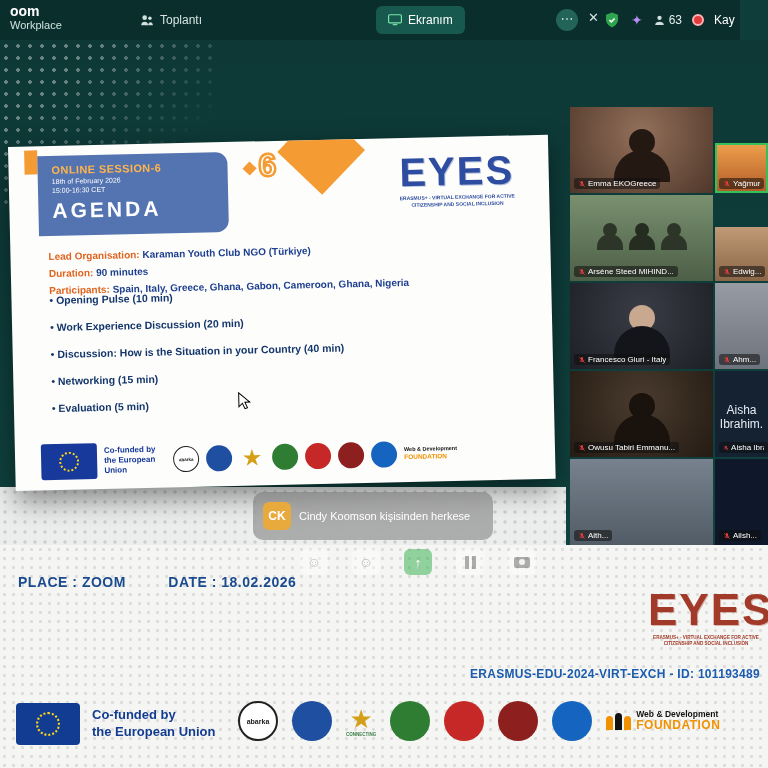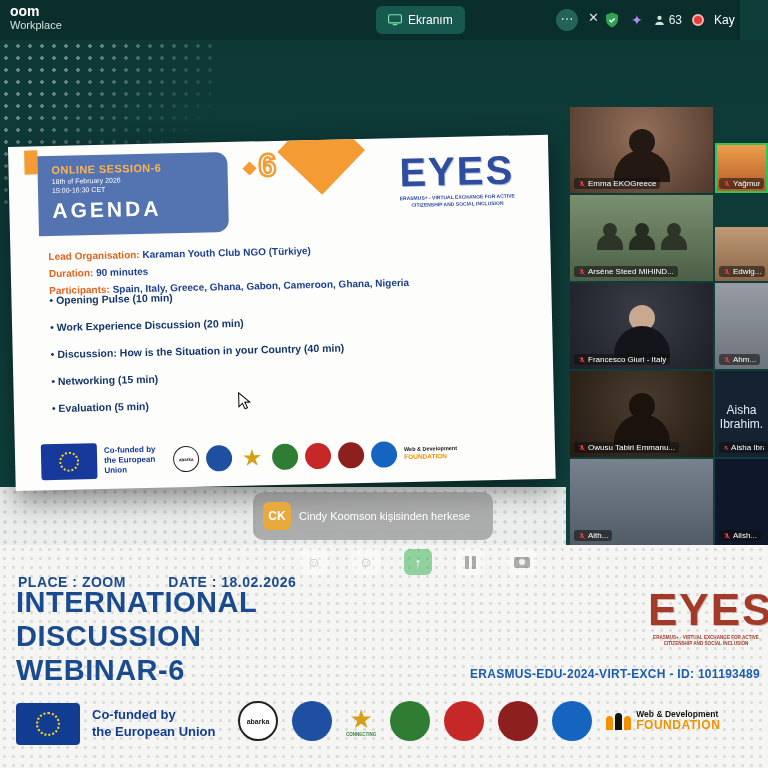--- a/index.html
+++ b/index.html
@@ -136,20 +136,31 @@
 <body>
 
 <div class="screen">
 
   <header class="topbar">
     <div class="brand">
       <div class="b1">oom</div>
       <div class="b2">Workplace</div>
     </div>
 
+    <div class="tab tab-meeting">
+      <span class="ticon">
+        <svg width="14" height="12" viewBox="0 0 24 20">
+            <circle cx="8" cy="6" r="4" fill="#cfe0dd"></circle>
+            <circle cx="17" cy="7" r="3" fill="#cfe0dd"></circle>
+            <path d="M2 19c0-4 3-6 6-6s6 2 6 6z" fill="#cfe0dd"></path>
+            <path d="M14 19c0-3 2-5 4-5s4 2 4 5z" fill="#cfe0dd"></path>
+          </svg>
+      </span>
+      <span>Toplantı</span>
+    </div>
 
     <div class="tab tab-screen">
       <span class="ticon">
         <svg width="14" height="12" viewBox="0 0 24 20">
             <rect x="1" y="1" width="22" height="14" rx="2" fill="none" stroke="#7de6a8" stroke-width="2"></rect>
             <rect x="8" y="17" width="8" height="2" fill="#7de6a8"></rect>
           </svg>
       </span>
       <span>Ekranım</span>
     </div>
@@ -392,25 +403,20 @@
         <span class="gcam"></span>
       </div>
   </div>
 
   <div class="poster">
     <div class="pd-row">
       <span>PLACE : ZOOM</span>
       <span class="date">DATE : 18.02.2026</span>
     </div>
 
-    <div class="ptitle">
-      <div>INTERNATIONAL</div>
-      <div>DISCUSSION</div>
-      <div>WEBINAR-6</div>
-    </div>
 
     <div class="peyes">
       <div class="word">EYES</div>
       <div class="tag">ERASMUS+ - VIRTUAL EXCHANGE FOR ACTIVE</div>
       <div class="tag">CITIZENSHIP AND SOCIAL INCLUSION</div>
     </div>
 
     <div class="pid">ERASMUS-EDU-2024-VIRT-EXCH - ID: 101193489</div>
 
     <div class="peu">

